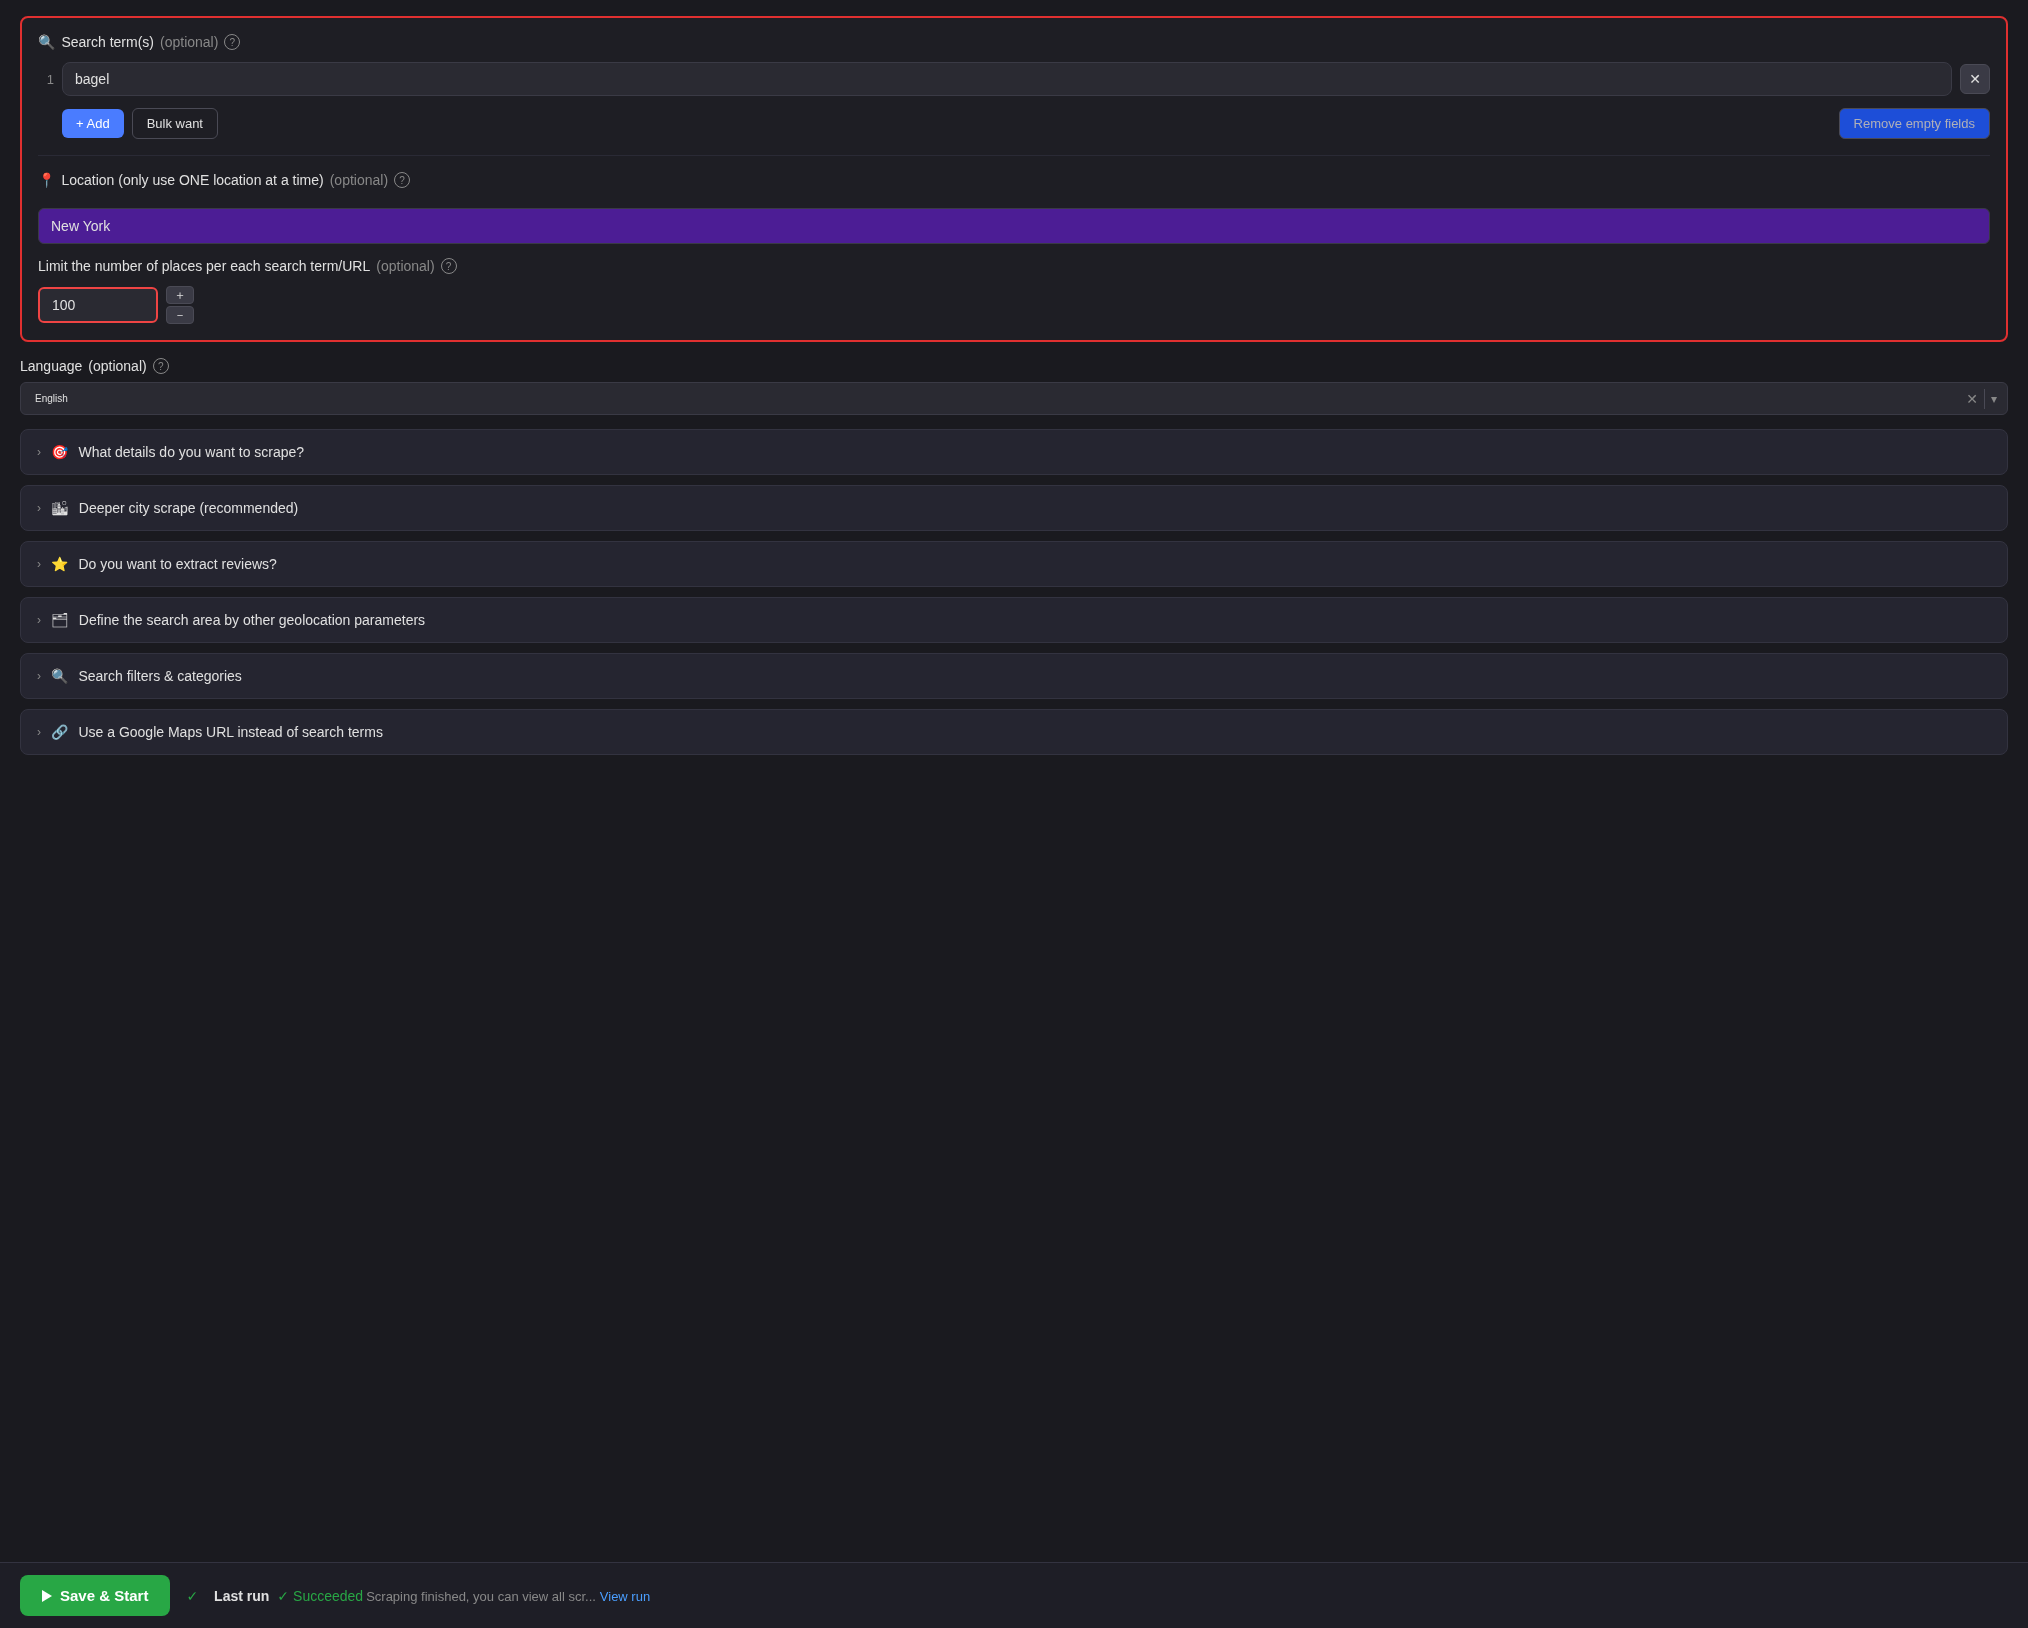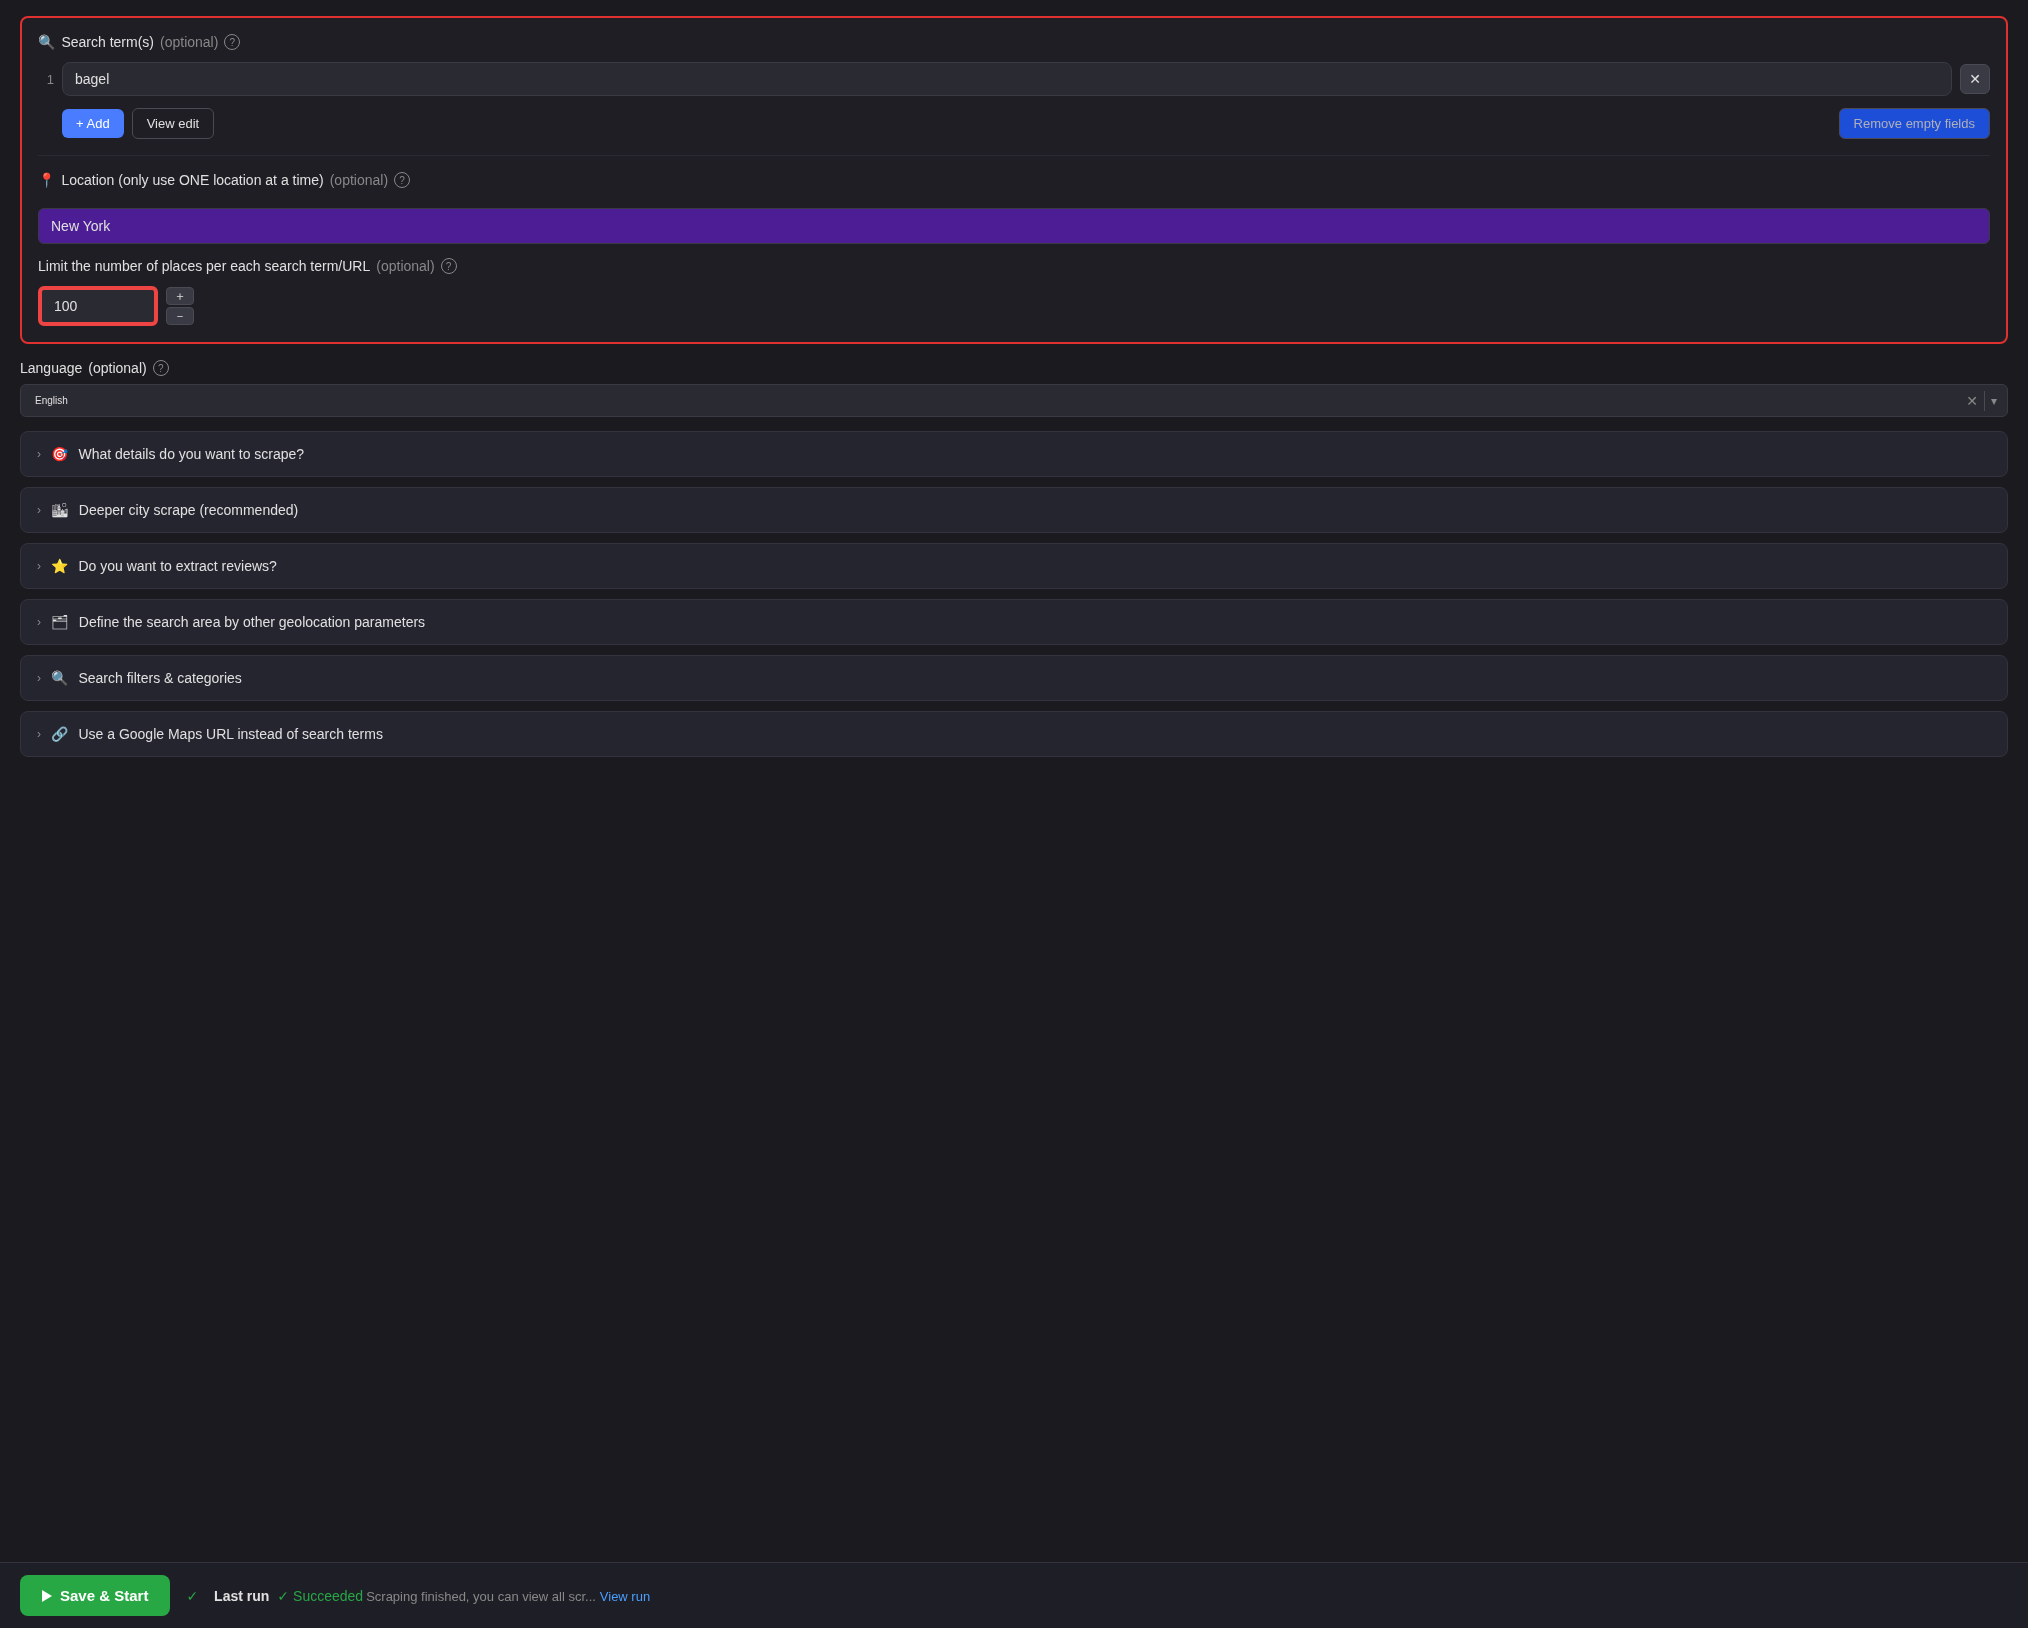--- a/index.html
+++ b/index.html
@@ -145,21 +145,21 @@
     }
     .limit-row {
       display: flex;
       align-items: center;
       gap: 8px;
       margin-top: 8px;
     }
     .limit-input {
       width: 120px;
       background: #2a2a32;
-      border: 4px solid #ef4444;
+      border: 2px solid #ef4444;
       border-radius: 6px;
       padding: 8px 12px;
       color: #e0e0e0;
       font-size: 14px;
       outline: none;
     }
     .stepper {
       display: flex;
       flex-direction: column;
       gap: 2px;
@@ -332,21 +332,21 @@
     </div>
 
     <div class="search-term-row">
       <span class="row-number">1</span>
       <input class="term-input" type="text" value="bagel" style="">
       <div class="remove-btn">✕</div>
     </div>
 
     <div class="button-row">
       <button class="btn-add">+ Add</button>
-      <button class="btn-bulk">View edit</button>
+      <button class="btn-bulk">Bulk want</button>
       <button class="remove-empty-btn">Remove empty fields</button>
     </div>
 
     <div class="location-section">
       <div class="section-label">
         <span>📍</span>
         <span>Location (only use ONE location at a time)</span>
         <span class="optional">(optional)</span>
         <span class="help-icon">?</span>
       </div>

